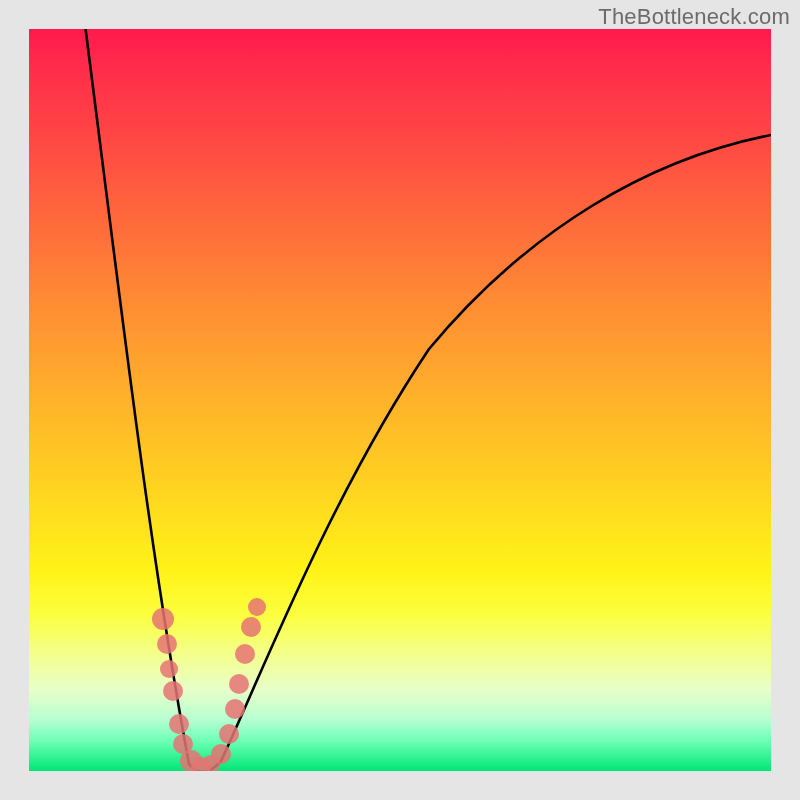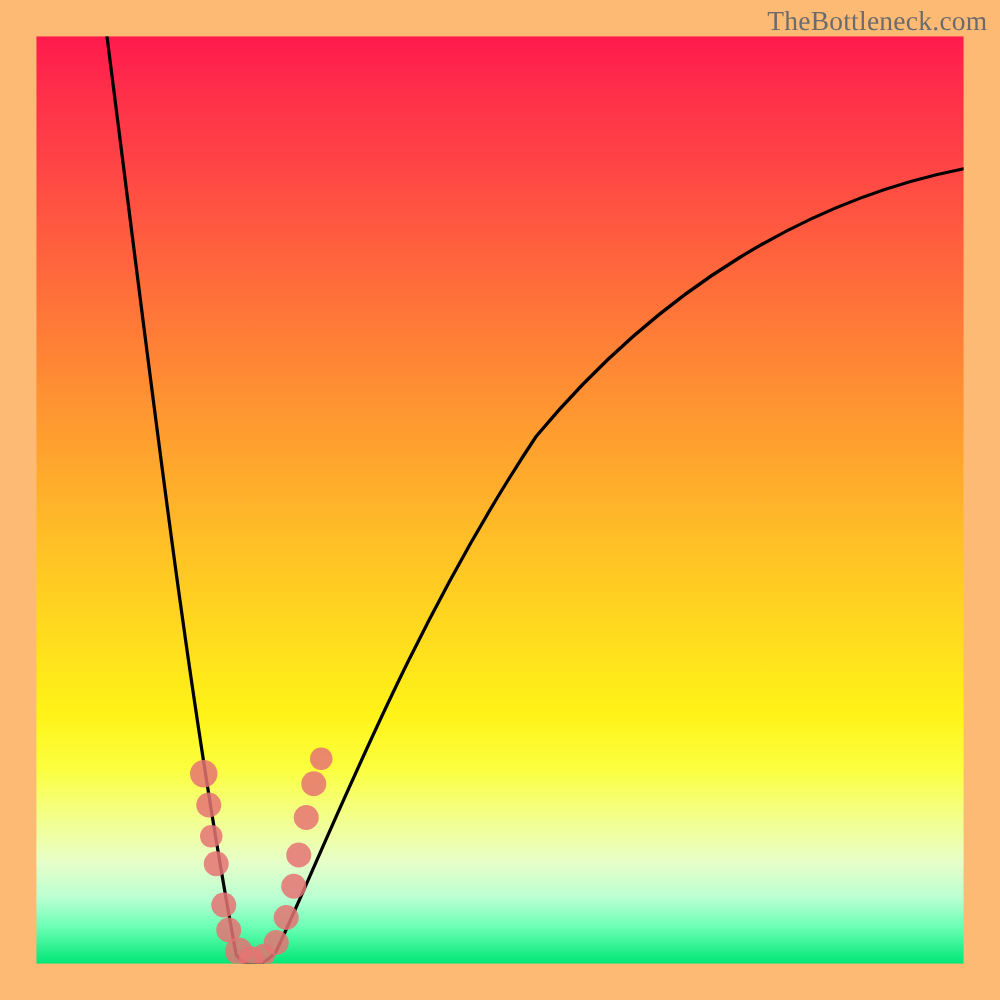--- a/index.html
+++ b/index.html
@@ -7,22 +7,21 @@
     padding: 0;
     width: 800px;
     height: 800px;
     overflow: hidden;
     background: #000;
     font-family: Arial, Helvetica, sans-serif;
   }
   .frame {
     position: absolute;
     inset: 0;
-    background: #fdba74;
-    font-family: Liberation Serif, serif;
+    background: #e5e5e5;
   }
   .plot {
     position: absolute;
     left: 29px;
     top: 29px;
     width: 742px;
     height: 742px;
     overflow: hidden;
   }
   .gradient {

